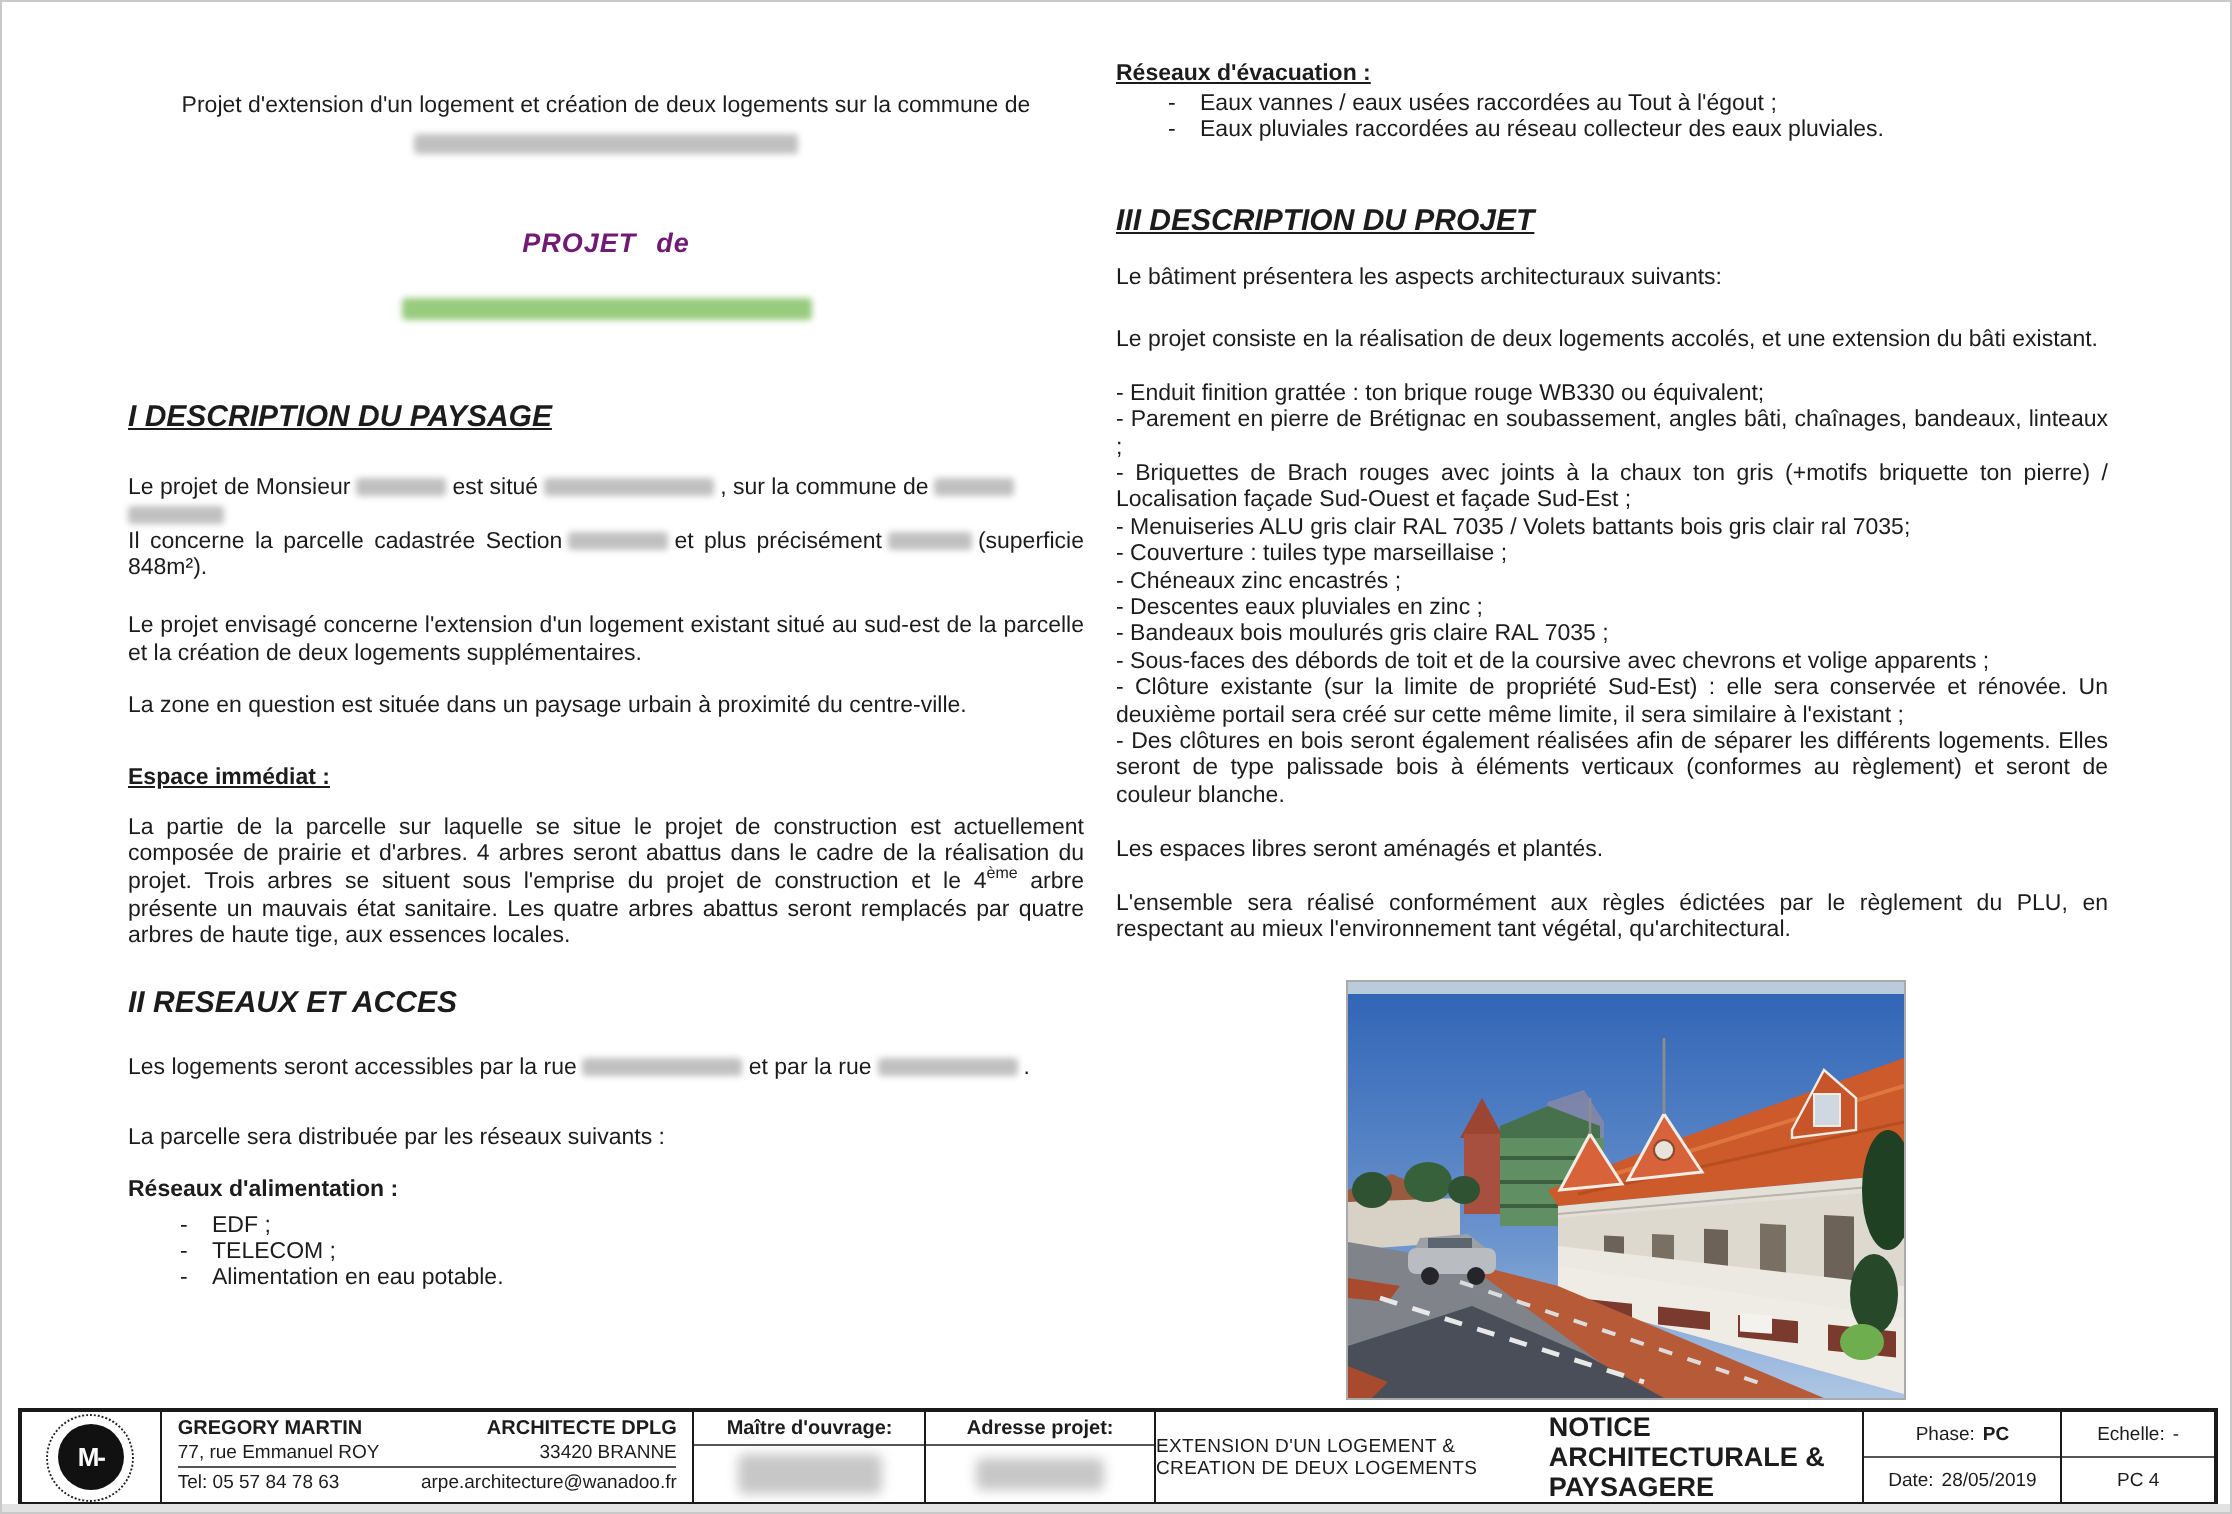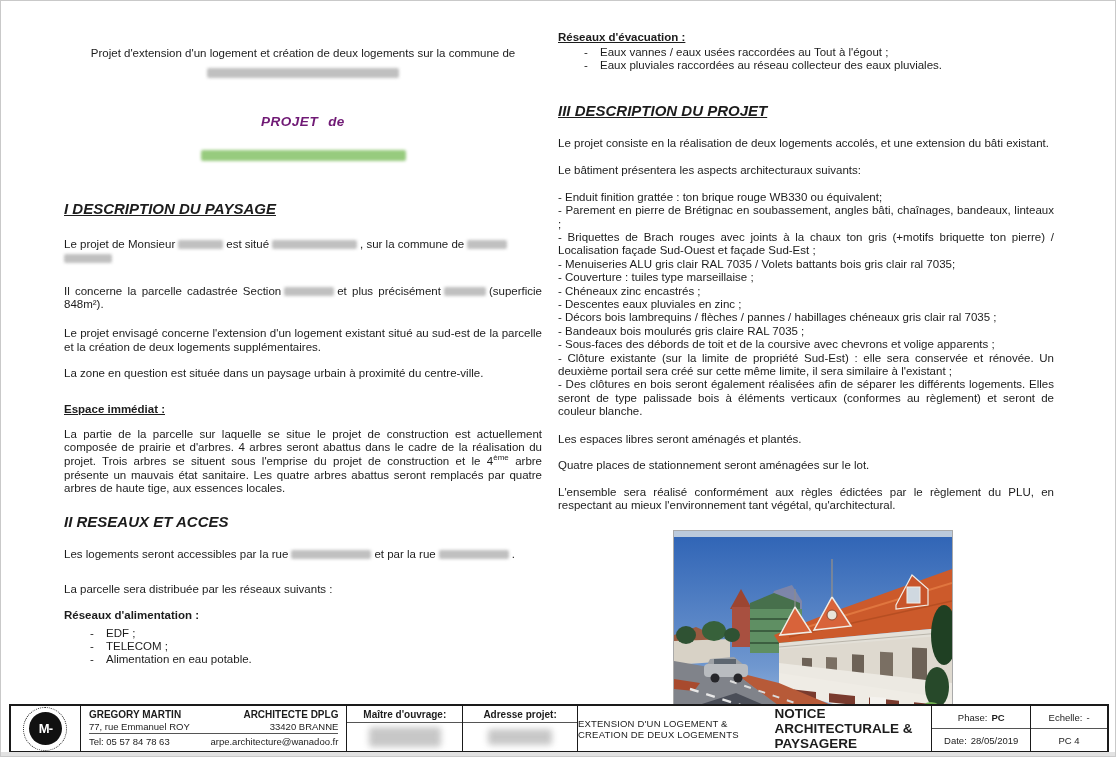--- a/index.html
+++ b/index.html
@@ -81,21 +81,21 @@
       <span class="redact g" style="width:205px;height:11px;"></span>
     </div>
 
     <div class="h u" style="margin-top:36px;">I DESCRIPTION DU PAYSAGE</div>
 
     <div class="p" style="margin-top:21px;">
       <span>Le projet de Monsieur</span><span class="redact" style="width:45px;"></span><span>est situé</span><span class="redact" style="width:85px;"></span><span>, sur la commune de</span><span class="redact" style="width:40px;"></span>
       <span style="display:block;"><span class="redact" style="width:48px;margin-left:0;"></span></span>
     </div>
 
-    <div class="p" style="margin-top:20px;">
+    <div class="p" style="margin-top:0;">
       <span>Il concerne la parcelle cadastrée Section</span><span class="redact" style="width:50px;"></span><span>et plus précisément</span><span class="redact" style="width:42px;"></span><span>(superficie 848m²).</span>
     </div>
 
     <div class="p" style="margin-top:15px;">Le projet envisagé concerne l'extension d'un logement existant situé au sud-est de la parcelle et la création de deux logements supplémentaires.</div>
 
 
     <div class="p" style="margin-top:13px;">La zone en question est située dans un paysage urbain à proximité du centre-ville.</div>
 
     <div class="sub u" style="margin-top:22px;">Espace immédiat :</div>
 
@@ -137,41 +137,39 @@
         <span>Eaux vannes / eaux usées raccordées au Tout à l'égout ;</span>
       </div>
       <div class="li">
         <span class="dash">-</span>
         <span>Eaux pluviales raccordées au réseau collecteur des eaux pluviales.</span>
       </div>
     </div>
 
     <div class="h u" style="margin-top:30px;">III DESCRIPTION DU PROJET</div>
 
+    <div class="p" style="margin-top:14px;">Le bâtiment présentera les aspects architecturaux suivants:</div>
+
     <div class="p" style="margin-top:18px;">Le projet consiste en la réalisation de deux logements accolés, et une extension du bâti existant.</div>
-
-    <div class="p" style="margin-top:14px;">Le bâtiment présentera les aspects architecturaux suivants:</div>
 
     <div class="aspects" style="margin-top:13px;">
       <div>- Enduit finition grattée : ton brique rouge WB330 ou équivalent;</div>
       <div>- Parement en pierre de Brétignac en soubassement, angles bâti, chaînages, bandeaux, linteaux ;</div>
       <div>- Briquettes de Brach rouges avec joints à la chaux ton gris (+motifs briquette ton pierre) / Localisation façade Sud-Ouest et façade Sud-Est ;</div>
       <div>- Menuiseries ALU gris clair RAL 7035 / Volets battants bois gris clair ral 7035;</div>
       <div>- Couverture : tuiles type marseillaise ;</div>
       <div>- Chéneaux zinc encastrés ;</div>
       <div>- Descentes eaux pluviales en zinc ;</div>
-      <div>- Décors bois lambrequins / flèches / pannes / habillages chéneaux gris clair ral 7035 ;</div>
       <div>- Bandeaux bois moulurés gris claire RAL 7035 ;</div>
       <div>- Sous-faces des débords de toit et de la coursive avec chevrons et volige apparents ;</div>
       <div>- Clôture existante (sur la limite de propriété Sud-Est) : elle sera conservée et rénovée. Un deuxième portail sera créé sur cette même limite, il sera similaire à l'existant ;</div>
       <div>- Des clôtures en bois seront également réalisées afin de séparer les différents logements. Elles seront de type palissade bois à éléments verticaux (conformes au règlement) et seront de couleur blanche.</div>
     </div>
 
     <div class="p" style="margin-top:14px;">Les espaces libres seront aménagés et plantés.</div>
-    <div class="p" style="margin-top:13px;">Quatre places de stationnement seront aménagées sur le lot.</div>
     <div class="p" style="margin-top:13px;">L'ensemble sera réalisé conformément aux règles édictées par le règlement du PLU, en respectant au mieux l'environnement tant végétal, qu'architectural.</div>
 
     <div class="photo" style="margin-top:17px;">
       <svg width="278" height="208" viewBox="0 0 278 208">
         <defs>
           <linearGradient id="sky" x1="0" y1="0" x2="0" y2="1">
             <stop offset="0" stop-color="#2e63b5"></stop>
             <stop offset=".65" stop-color="#6f97cf"></stop>
             <stop offset="1" stop-color="#aec6e4"></stop>
           </linearGradient>

